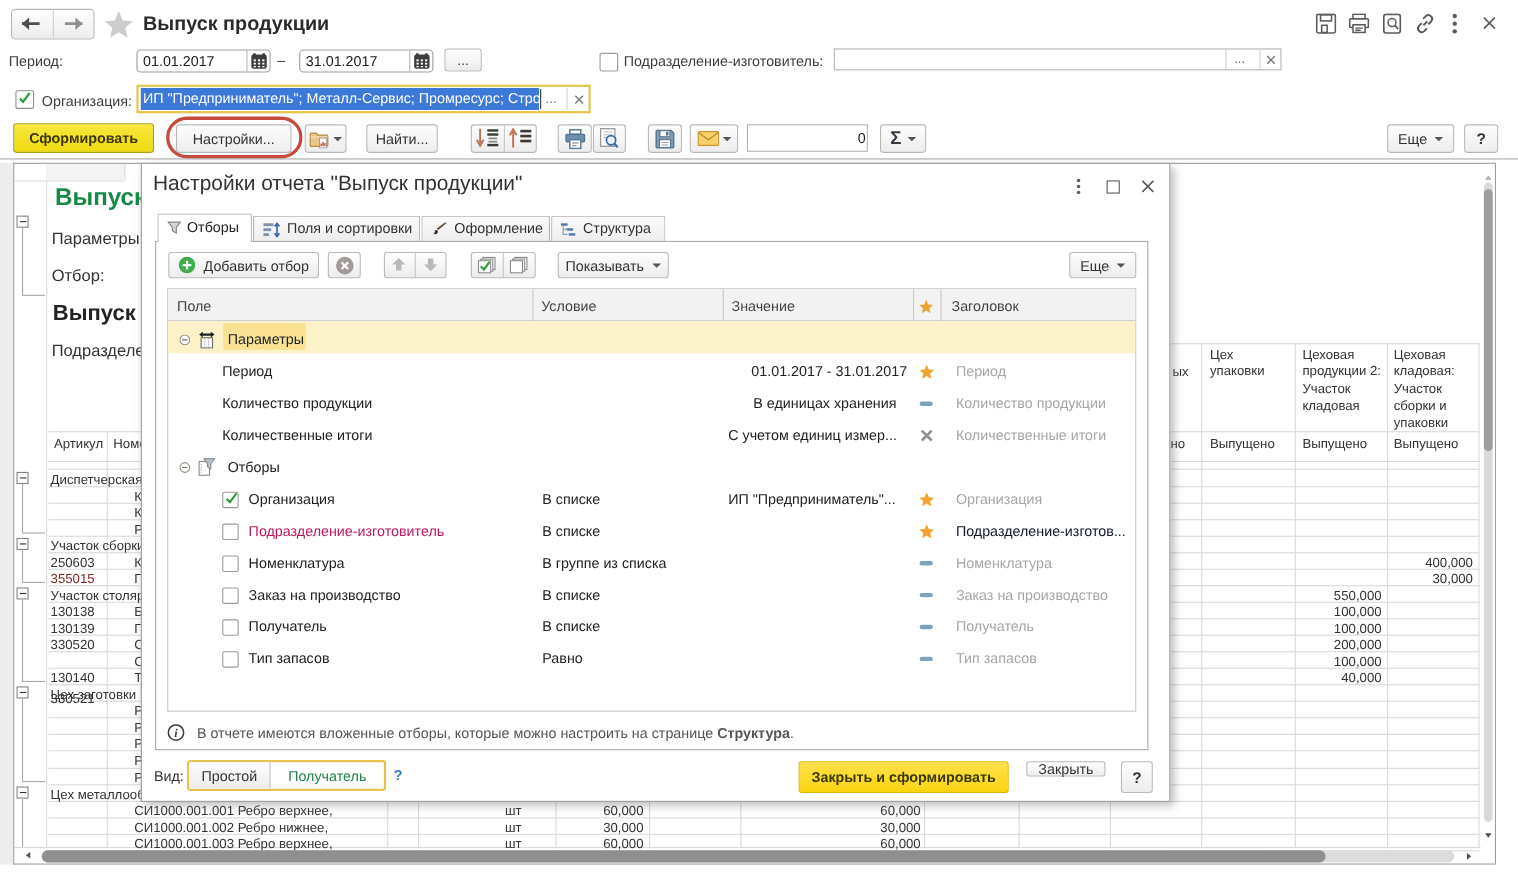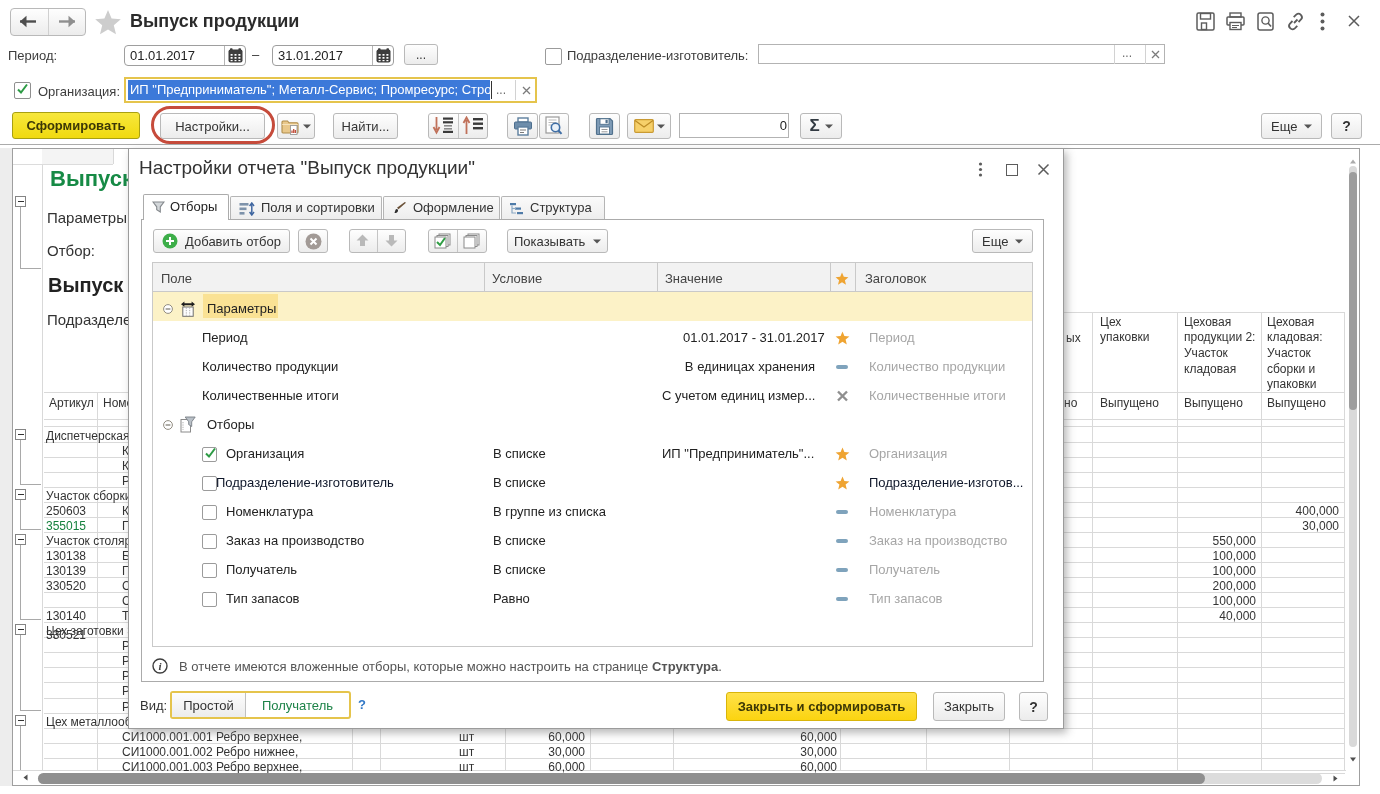--- a/index.html
+++ b/index.html
@@ -364,21 +364,21 @@
 <div style="position:absolute;left:1177px;top:312px;width:1px;height:459px;background:#d9d9d9;"></div>
 <div style="position:absolute;left:1261px;top:312px;width:1px;height:459px;background:#d9d9d9;"></div>
 <div style="position:absolute;left:1344px;top:312px;width:1px;height:459px;background:#d9d9d9;"></div>
 <div style="position:absolute;left:46px;top:429px;font-size:12px;color:#333;white-space:pre;">Диспетчерская</div>
 <div style="position:absolute;left:122px;top:444px;font-size:12px;color:#333;white-space:pre;">К</div>
 <div style="position:absolute;left:122px;top:459px;font-size:12px;color:#333;white-space:pre;">К</div>
 <div style="position:absolute;left:122px;top:474px;font-size:12px;color:#333;white-space:pre;">Р</div>
 <div style="position:absolute;left:46px;top:489px;font-size:12px;color:#333;white-space:pre;">Участок сборки</div>
 <div style="position:absolute;left:46px;top:504px;font-size:12px;color:#333;white-space:pre;">250603</div>
 <div style="position:absolute;left:122px;top:504px;font-size:12px;color:#333;white-space:pre;">К</div>
-<div style="position:absolute;left:46px;top:519px;font-size:12px;color:#15803d;white-space:pre;text-align:right;">355015</div>
+<div style="position:absolute;left:46px;top:519px;font-size:12px;color:#7f1d1d;white-space:pre;text-align:right;">355015</div>
 <div style="position:absolute;left:122px;top:519px;font-size:12px;color:#333;white-space:pre;">П</div>
 <div style="position:absolute;left:46px;top:534px;font-size:12px;color:#333;white-space:pre;">Участок столярный</div>
 <div style="position:absolute;left:46px;top:549px;font-size:12px;color:#333;white-space:pre;">130138</div>
 <div style="position:absolute;left:122px;top:549px;font-size:12px;color:#333;white-space:pre;">Б</div>
 <div style="position:absolute;left:46px;top:564px;font-size:12px;color:#333;white-space:pre;">130139</div>
 <div style="position:absolute;left:122px;top:564px;font-size:12px;color:#333;white-space:pre;">П</div>
 <div style="position:absolute;left:46px;top:579px;font-size:12px;color:#333;white-space:pre;">330520</div>
 <div style="position:absolute;left:122px;top:579px;font-size:12px;color:#333;white-space:pre;">С</div>
 <div style="position:absolute;left:46px;top:628px;font-size:12px;color:#333;white-space:pre;">330521</div>
 <div style="position:absolute;left:122px;top:594px;font-size:12px;color:#333;white-space:pre;">С</div>
@@ -619,21 +619,21 @@
 <div style="position:absolute;left:226px;top:446px;font-size:13px;color:#222;white-space:pre;">Организация</div>
 <div style="position:absolute;left:493px;top:446px;font-size:13px;color:#222;white-space:pre;">В списке</div>
 <div style="position:absolute;left:662px;top:446px;font-size:13px;color:#222;white-space:pre;">ИП "Предприниматель"...</div>
 <div style="position:absolute;left:835px;top:447px;width:15px;height:14px;">
     <svg width="15" height="14" viewBox="0 0 15 14">
       <path d="M7.5 0.5 L9.4 5 L14.4 5.4 L10.6 8.6 L11.8 13.5 L7.5 10.8 L3.2 13.5 L4.4 8.6 L0.6 5.4 L5.6 5 Z" fill="#efa432"></path>
     </svg>
   </div>
 <div style="position:absolute;left:869px;top:446px;font-size:13px;color:#a6a6a6;white-space:pre;">Организация</div>
 <div style="position:absolute;left:202px;top:476px;width:15px;height:15px;border:1px solid #9b9b9b;border-radius:2px;background:#fff;box-sizing:border-box;"></div>
-<div style="position:absolute;left:216px;top:475px;font-size:13px;color:#0f172a;white-space:pre;">Подразделение-изготовитель</div>
+<div style="position:absolute;left:226px;top:475px;font-size:13px;color:#be185d;white-space:pre;">Подразделение-изготовитель</div>
 <div style="position:absolute;left:493px;top:475px;font-size:13px;color:#222;white-space:pre;">В списке</div>
 <div style="position:absolute;left:835px;top:476px;width:15px;height:14px;">
     <svg width="15" height="14" viewBox="0 0 15 14">
       <path d="M7.5 0.5 L9.4 5 L14.4 5.4 L10.6 8.6 L11.8 13.5 L7.5 10.8 L3.2 13.5 L4.4 8.6 L0.6 5.4 L5.6 5 Z" fill="#efa432"></path>
     </svg>
   </div>
 <div style="position:absolute;left:869px;top:475px;font-size:13px;color:#0f172a;white-space:pre;">Подразделение-изготов...</div>
 <div style="position:absolute;left:202px;top:505px;width:15px;height:15px;border:1px solid #9b9b9b;border-radius:2px;background:#fff;box-sizing:border-box;"></div>
 <div style="position:absolute;left:226px;top:504px;font-size:13px;color:#222;white-space:pre;">Номенклатура</div>
 <div style="position:absolute;left:493px;top:504px;font-size:13px;color:#222;white-space:pre;">В группе из списка</div>
@@ -668,17 +668,17 @@
       <text x="8" y="12" text-anchor="middle" font-family="Liberation Serif,serif" font-style="italic" font-weight="bold" font-size="11" fill="#3d3d3d">i</text>
     </svg>
   </div>
 <div style="position:absolute;left:179px;top:659px;font-size:13px;color:#555;white-space:pre;">В отчете имеются вложенные отборы, которые можно настроить на странице <b>Структура</b>.</div>
 <div style="position:absolute;left:140px;top:698px;font-size:13px;color:#333;white-space:pre;">Вид:</div>
 <div style="position:absolute;left:170px;top:691px;width:181px;height:28px;border:2px solid #e5c44c;border-radius:3px;box-sizing:border-box;background:#fff;"></div>
 <div style="position:absolute;left:172px;top:693px;width:74px;height:24px;background:linear-gradient(#fdfdfd,#ececec);border-right:1px solid #c0c0c0;box-sizing:border-box;display:flex;align-items:center;justify-content:center;font-size:13px;color:#333;">Простой</div>
 <div style="position:absolute;left:246px;top:693px;width:103px;height:24px;display:flex;align-items:center;justify-content:center;font-size:13px;color:#1d8348;">Получатель</div>
 <div style="position:absolute;left:358px;top:697px;font-size:13px;color:#3178c6;white-space:pre;font-weight:bold;">?</div>
 <div style="position:absolute;left:726px;top:692px;width:191px;height:29px;background:linear-gradient(#ffe14a,#fbd410);border:1px solid #d9b50a;border-radius:3px;box-sizing:border-box;display:flex;align-items:center;justify-content:center;font-size:13px;font-weight:bold;color:#3c3806;">Закрыть и сформировать</div>
-<div style="position:absolute;left:933px;top:692px;width:72px;height:29px;background:linear-gradient(#fefefe,#ececec);border:1px solid #b9b9b9;border-radius:3px;box-sizing:border-box;display:flex;align-items:center;justify-content:center;font-size:13px;color:#333;">
+<div style="position:absolute;left:933px;top:692px;width:72px;height:14px;background:linear-gradient(#fefefe,#ececec);border:1px solid #b9b9b9;border-radius:3px;box-sizing:border-box;display:flex;align-items:center;justify-content:center;font-size:13px;color:#333;">
     <span style="white-space:pre;display:flex;align-items:center;">Закрыть</span>
   </div>
 <div style="position:absolute;left:1019px;top:692px;width:29px;height:29px;background:linear-gradient(#fefefe,#ececec);border:1px solid #b9b9b9;border-radius:3px;box-sizing:border-box;display:flex;align-items:center;justify-content:center;font-size:14px;color:#333;">
     <span style="white-space:pre;display:flex;align-items:center;font-weight:bold;">?</span>
   </div>
 </body></html>

